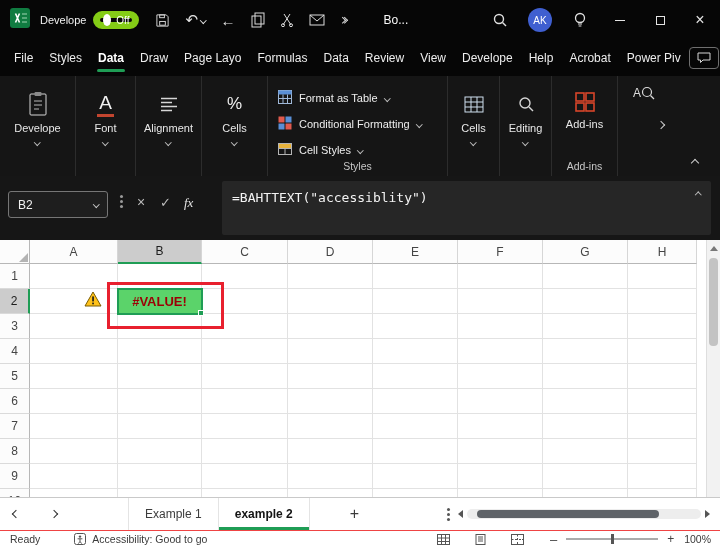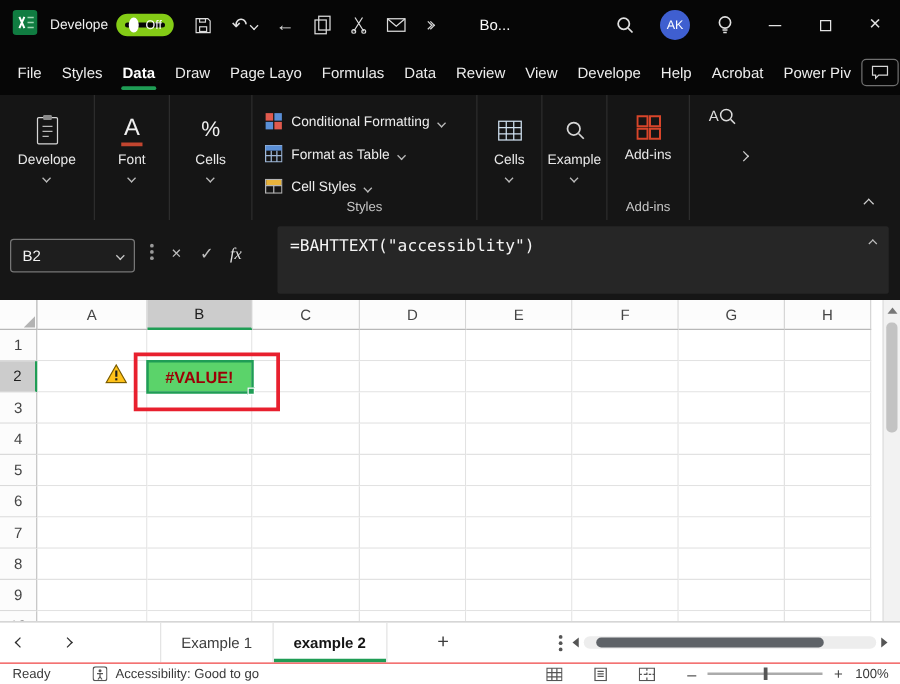--- a/index.html
+++ b/index.html
@@ -263,51 +263,60 @@
     </div>
     <div class="rib-group" style="width:60px">
       <span class="rib-icon">
           <span class="font-a">A</span>
         </span>
       <span class="rib-label">Font</span>
       <i class="chev down sm rib-chev"></i>
     </div>
     <div class="rib-group" style="width:66px">
       <span class="rib-icon">
+        <svg width="18" height="15" viewBox="0 0 18 15">
+            <path d="M1 1.5h16M1 5.5h11M1 9.5h16M1 13.5h11" stroke="#d6d6d6" stroke-width="1.4"></path>
+          </svg>
+      </span>
+      <span class="rib-label">Alignment</span>
+      <i class="chev down sm rib-chev"></i>
+    </div>
+    <div class="rib-group" style="width:66px">
+      <span class="rib-icon">
           <span class="pct">%</span>
         </span>
       <span class="rib-label">Cells</span>
       <i class="chev down sm rib-chev"></i>
     </div>
     <div class="rib-group styles-group" style="width:180px">
+      <div class="styles-row">
+        <span>
+          <svg width="14" height="14" viewBox="0 0 14 14">
+              <rect x="0.5" y="0.5" width="13" height="13" fill="none" stroke="#9fb8d8"></rect>
+              <rect x="0.5" y="0.5" width="13" height="4" fill="#5a8fd6"></rect>
+              <path d="M0.5 8.5h13M5 4.5v9M9.5 4.5v9" stroke="#9fb8d8"></path>
+            </svg>
+        </span>
+        <span>Format as Table</span>
+        <i class="chev down sm" style="color:#bdbdbd"></i>
+      </div>
       <div class="styles-row">
         <span>
           <svg width="14" height="14" viewBox="0 0 14 14">
               <rect x="0.5" y="0.5" width="6" height="6" fill="#e05a4e"></rect>
               <rect x="7.5" y="0.5" width="6" height="6" fill="#5a8fd6"></rect>
               <rect x="0.5" y="7.5" width="6" height="6" fill="#5a8fd6"></rect>
               <rect x="7.5" y="7.5" width="6" height="6" fill="#e05a4e"></rect>
             </svg>
         </span>
         <span>Conditional Formatting</span>
         <i class="chev down sm" style="color:#bdbdbd"></i>
       </div>
       <div class="styles-row">
         <span>
-          <svg width="14" height="14" viewBox="0 0 14 14">
-              <rect x="0.5" y="0.5" width="13" height="13" fill="none" stroke="#9fb8d8"></rect>
-              <rect x="0.5" y="0.5" width="13" height="4" fill="#5a8fd6"></rect>
-              <path d="M0.5 8.5h13M5 4.5v9M9.5 4.5v9" stroke="#9fb8d8"></path>
-            </svg>
-        </span>
-        <span>Format as Table</span>
-        <i class="chev down sm" style="color:#bdbdbd"></i>
-      </div>
-      <div class="styles-row">
-        <span>
           <svg width="14" height="12" viewBox="0 0 14 12">
               <rect x="0.5" y="0.5" width="13" height="11" fill="none" stroke="#b5b5b5"></rect>
               <rect x="1" y="1" width="12" height="4.5" fill="#e8b33c"></rect>
               <path d="M0.5 5.5h13M7 5.5v6" stroke="#b5b5b5"></path>
             </svg>
         </span>
         <span>Cell Styles</span>
         <i class="chev down sm" style="color:#bdbdbd"></i>
       </div>
       <span class="group-caption">Styles</span>
@@ -322,21 +331,21 @@
       <span class="rib-label">Cells</span>
       <i class="chev down sm rib-chev"></i>
     </div>
     <div class="rib-group" style="width:52px">
       <span class="rib-icon">
         <svg width="18" height="18" viewBox="0 0 18 18">
             <circle cx="8" cy="8" r="5" fill="none" stroke="#d6d6d6" stroke-width="1.4"></circle>
             <line x1="12" y1="12" x2="16" y2="16" stroke="#d6d6d6" stroke-width="1.4"></line>
           </svg>
       </span>
-      <span class="rib-label">Example</span>
+      <span class="rib-label">Editing</span>
       <i class="chev down sm rib-chev"></i>
     </div>
     <div class="rib-group" style="width:66px">
       <span class="rib-icon" style="height:26px">
         <svg width="20" height="20" viewBox="0 0 20 20">
             <rect x="1" y="1" width="8" height="8" fill="none" stroke="#d8452a" stroke-width="1.6"></rect>
             <rect x="11" y="1" width="8" height="8" fill="none" stroke="#d8452a" stroke-width="1.6"></rect>
             <rect x="1" y="11" width="8" height="8" fill="none" stroke="#d8452a" stroke-width="1.6"></rect>
             <rect x="11" y="11" width="8" height="8" fill="none" stroke="#d8452a" stroke-width="1.6"></rect>
           </svg>

